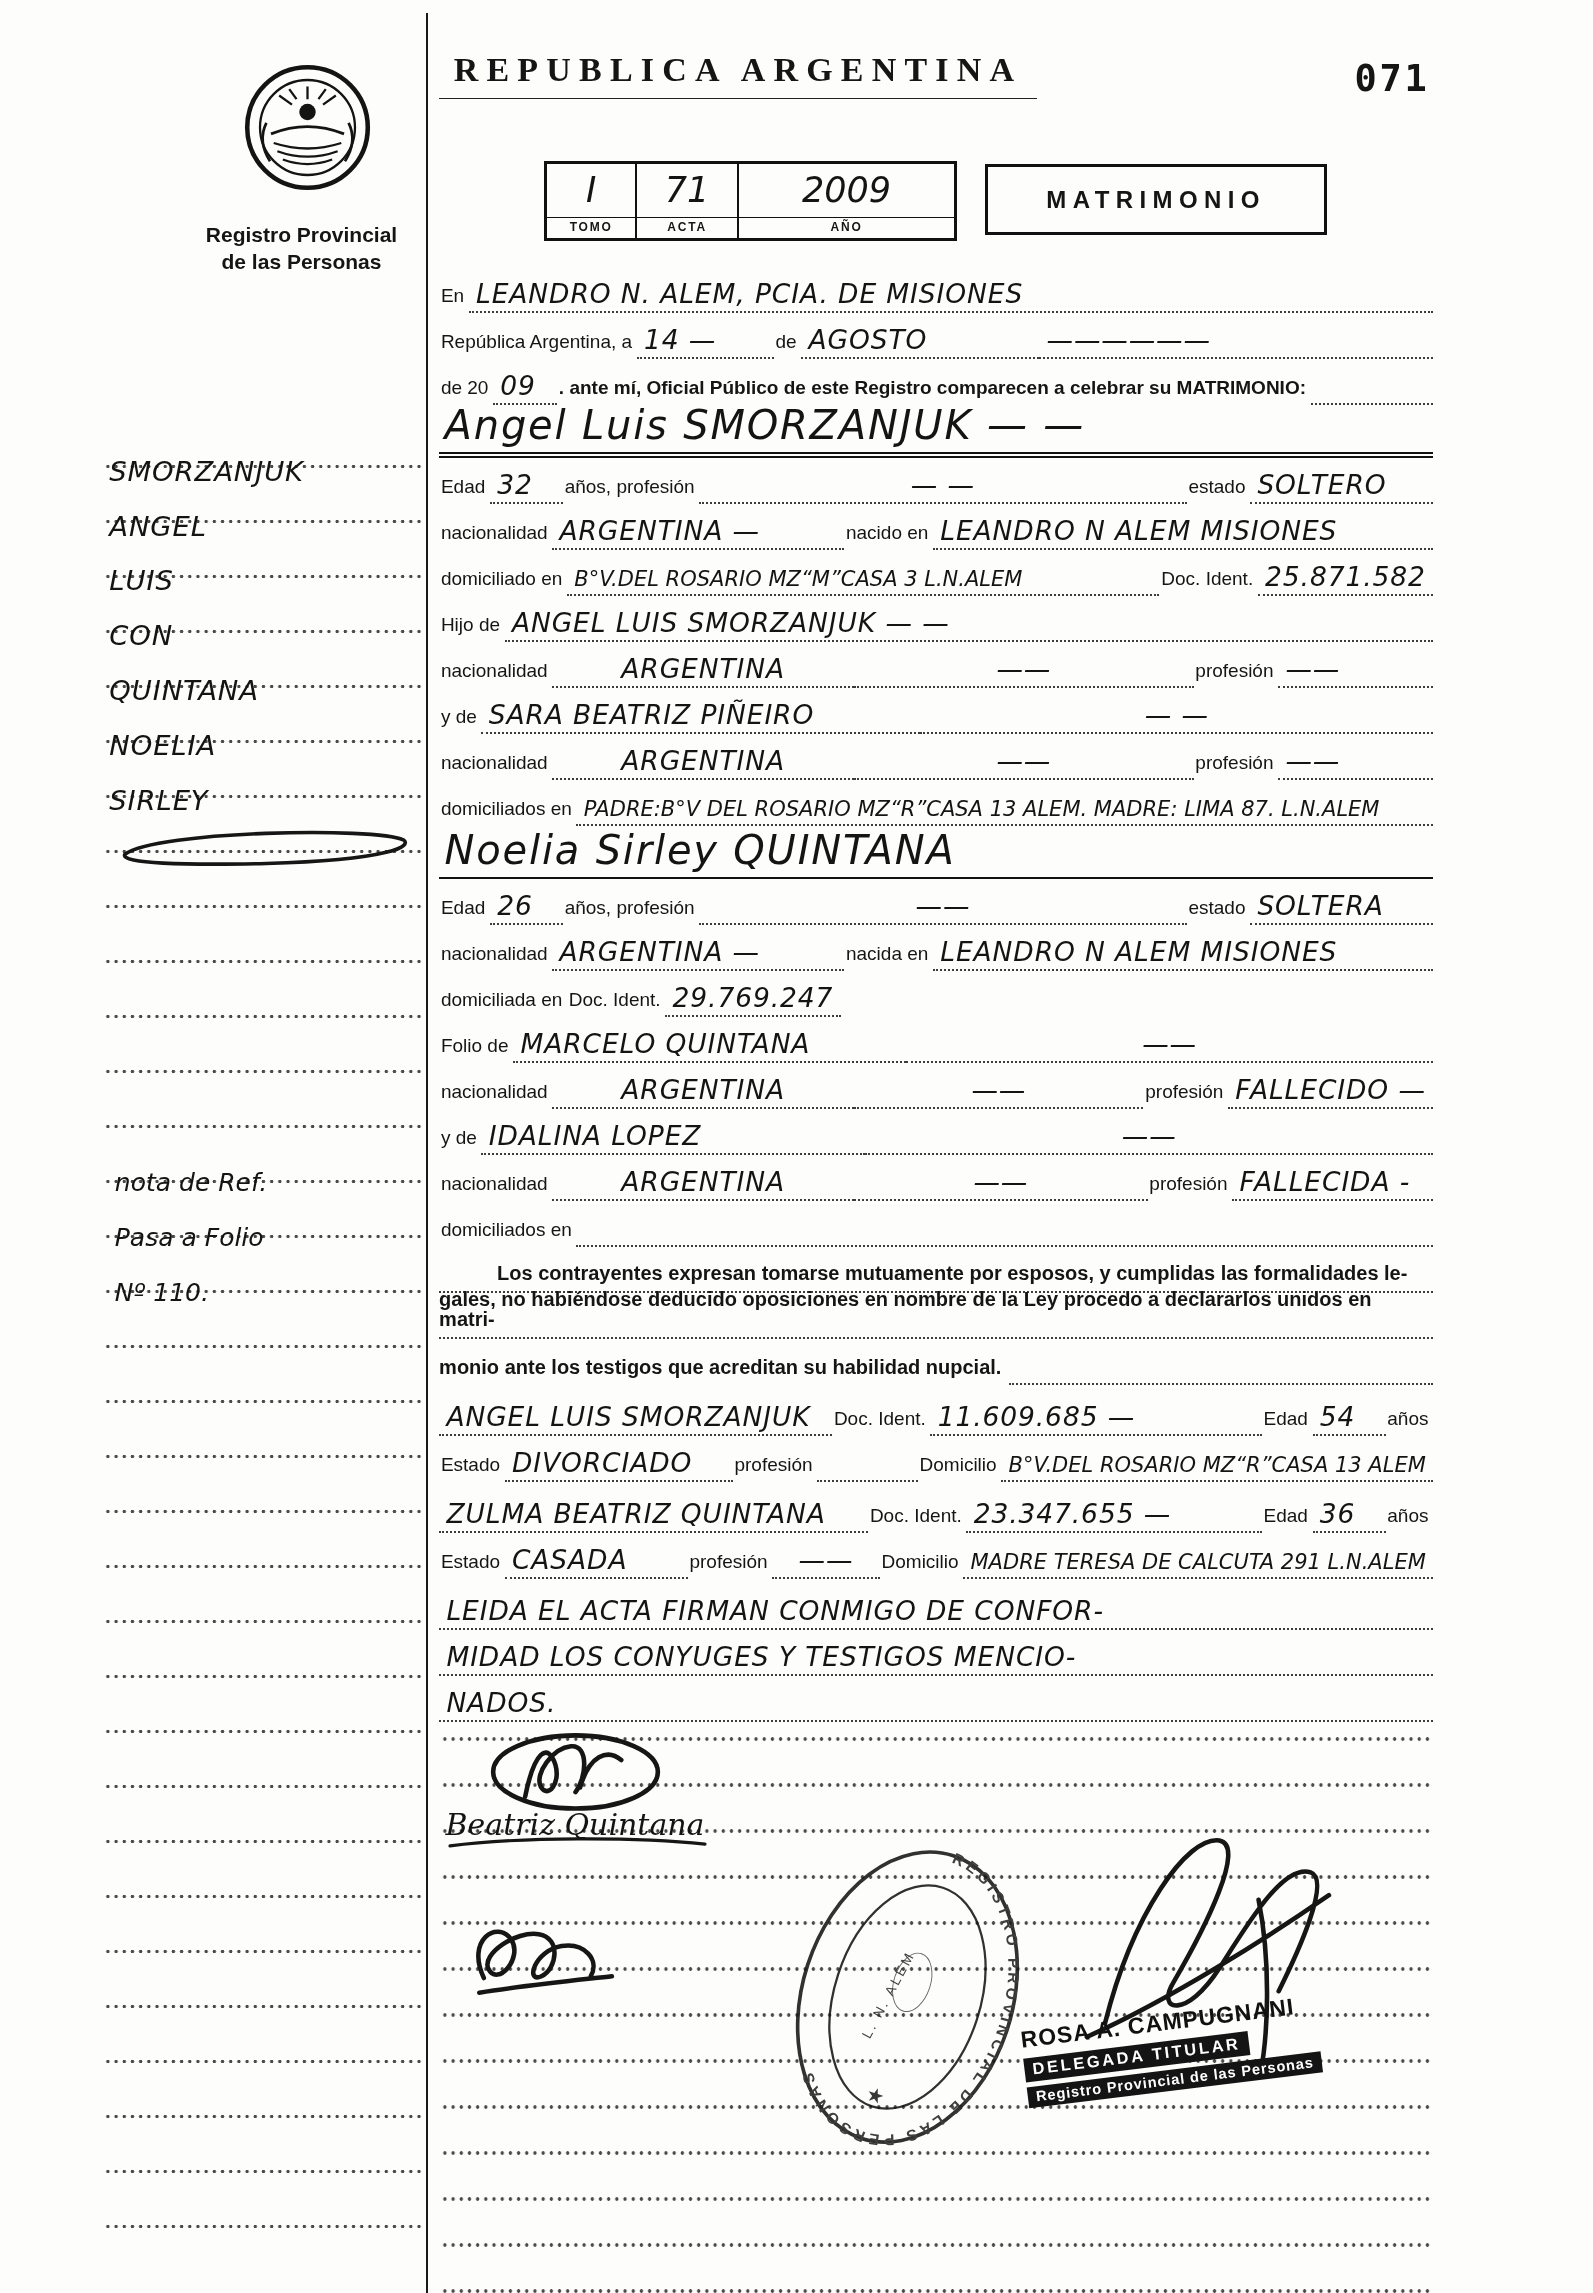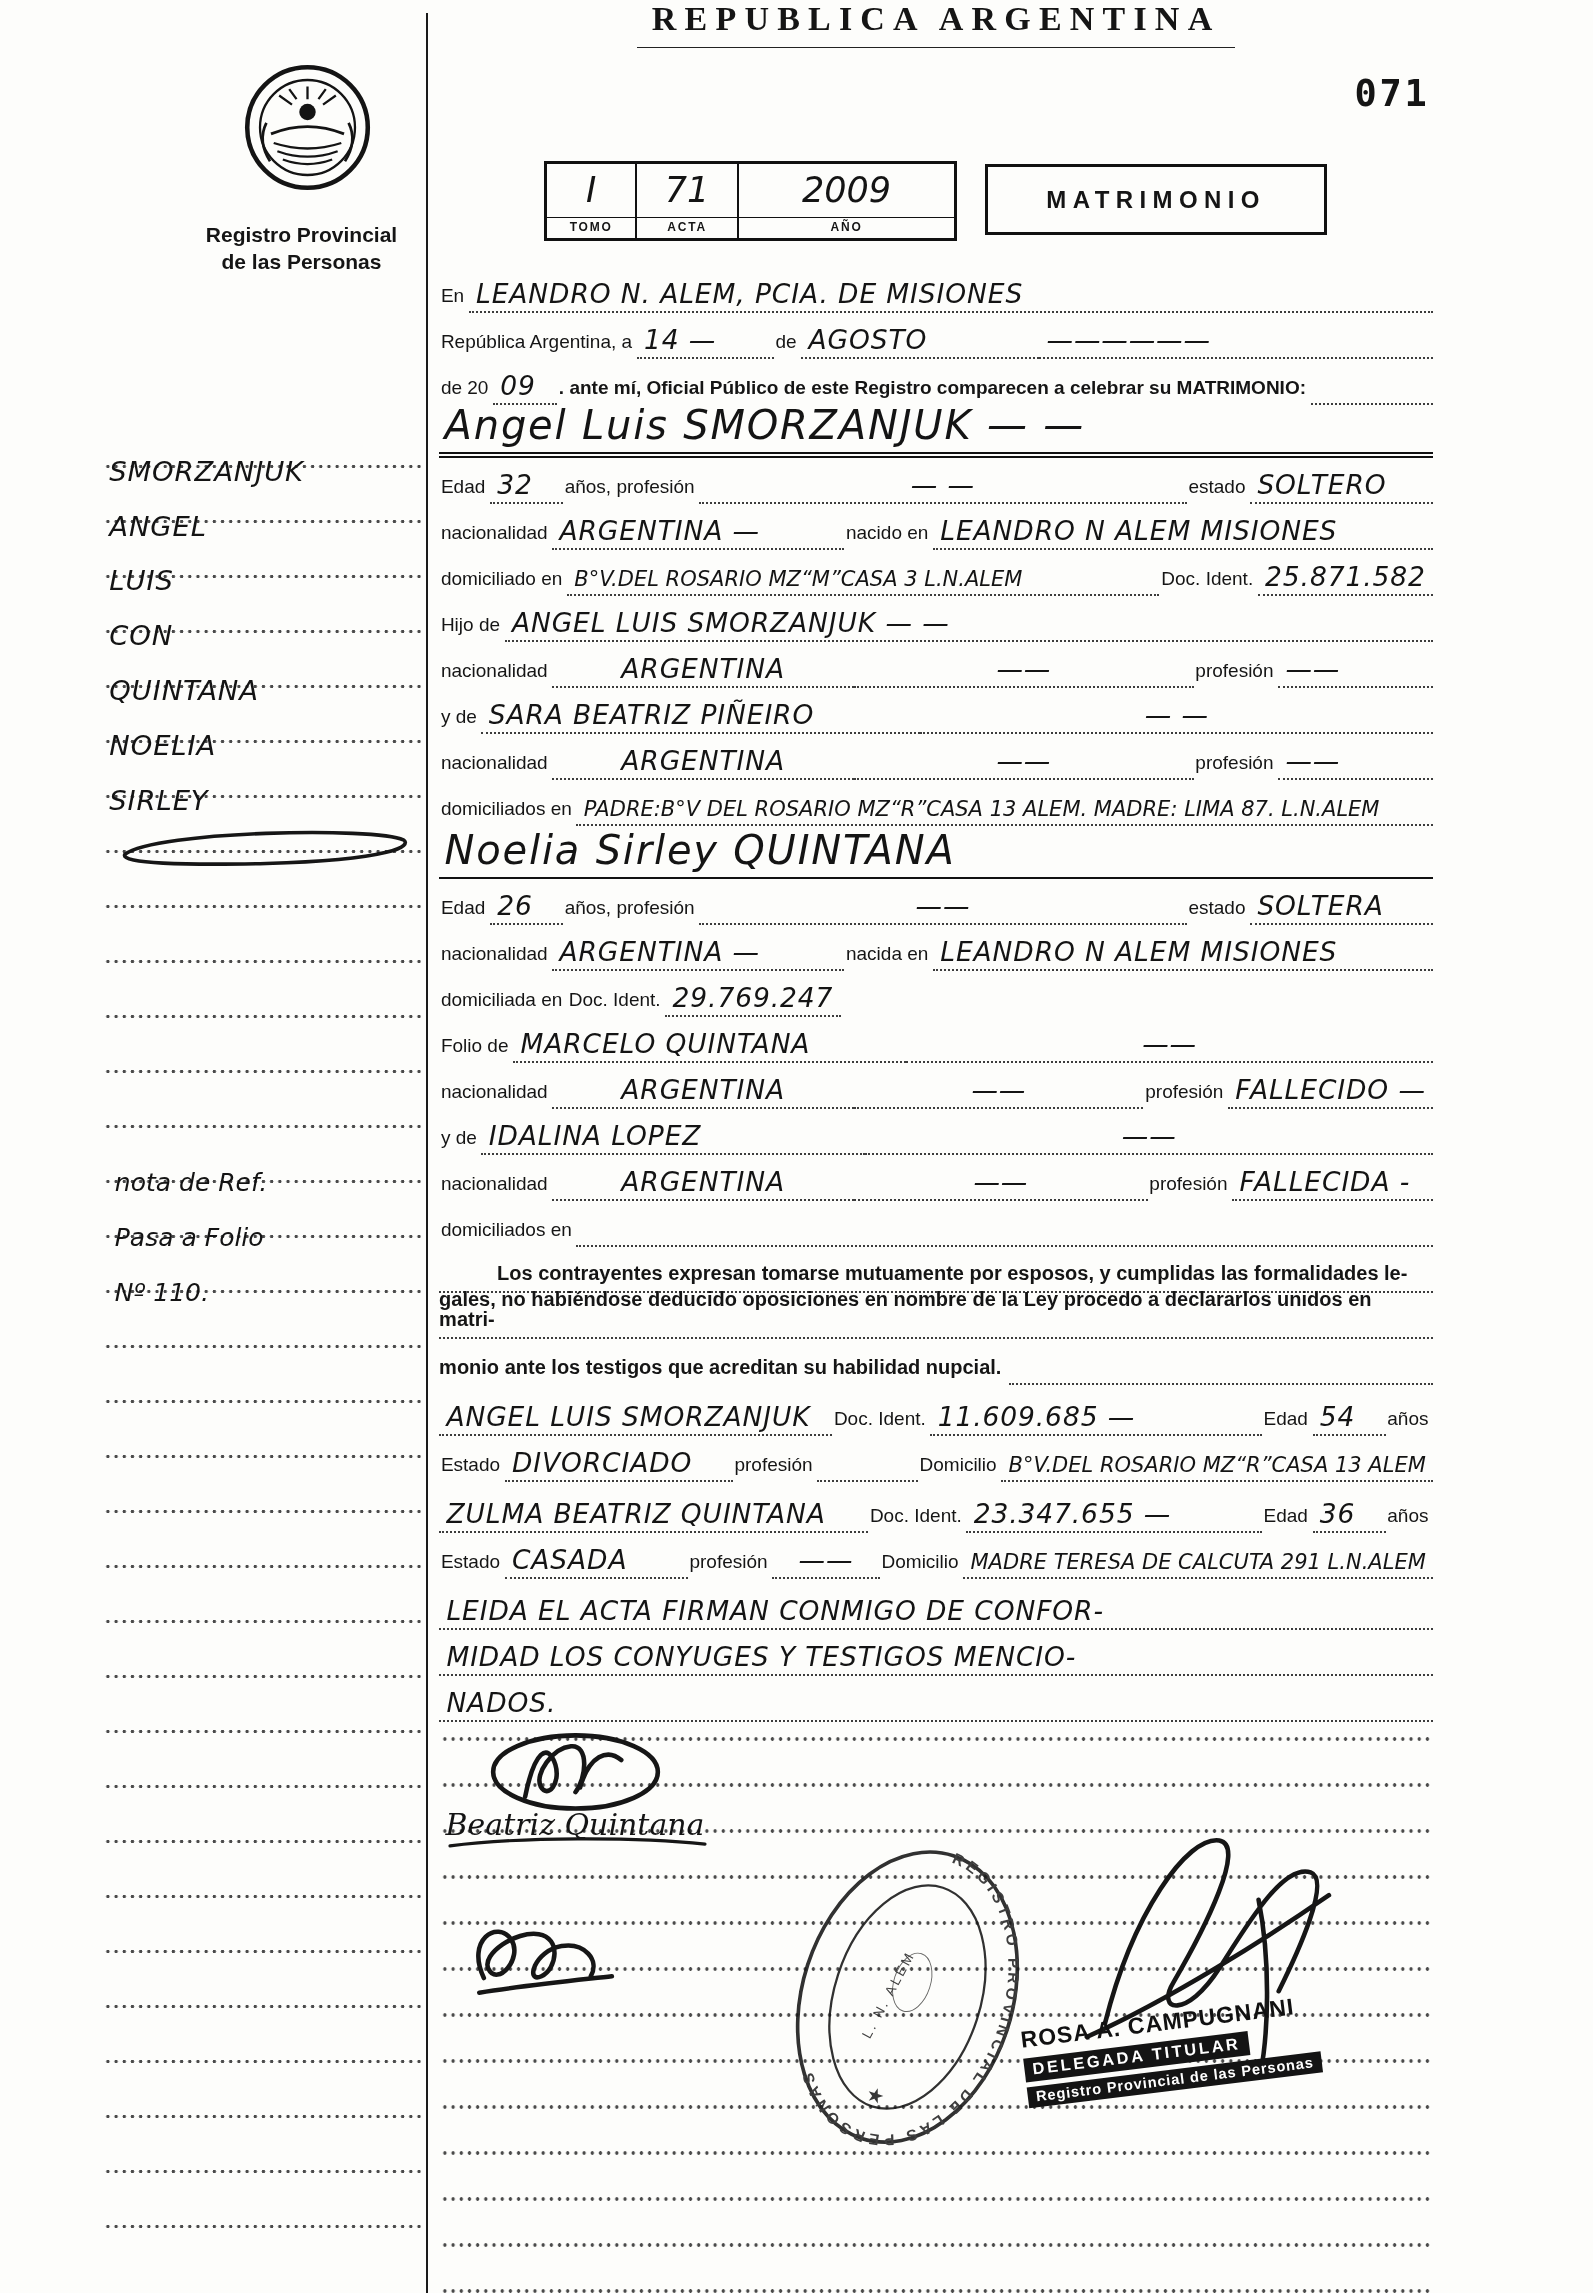--- a/index.html
+++ b/index.html
@@ -17,25 +17,25 @@
     background-size:8.2px 55px;background-position:1.8px 49px;}
   .hand{font-family:"DejaVu Sans",sans-serif;font-style:italic;line-height:1;white-space:nowrap;color:#141414;}
   .margin-name{position:absolute;left:7.3px;font-size:27.4px;letter-spacing:0.9px;}
   .margin-note{position:absolute;left:12.8px;font-size:25px;}
   .flourish{position:absolute;left:0;top:380px;}
 
   
   .right-col{position:absolute;left:430px;top:0;right:0;bottom:0;padding-left:9.1px;}
   .form{width:994px;position:relative;}
   .header-area{position:relative;height:267px;width:994px;}
-  .title-wrap{text-align:center;text-decoration:underline;}
+  .title-wrap{text-align:left;padding-top:51px;text-decoration:underline;}
   .title{display:inline-block;font-family:"Liberation Serif",serif;font-weight:bold;font-size:34px;
          letter-spacing:8.2px;border-bottom:1.8px solid #222;padding:0 14.6px 9.1px;}
   .page-num{position:absolute;right:3.7px;top:57px;font-family:"DejaVu Sans Mono",monospace;
-            font-weight:bold;font-size:37px;letter-spacing:2.7px;margin-top:15px;}
+            font-weight:bold;font-size:37px;letter-spacing:2.7px;}
   .acta-box{position:absolute;left:105px;top:161px;width:413px;height:80px;border:3.7px solid #111;
             display:grid;grid-template-columns:62fr 70fr 148fr;}
   .acta-cell{display:flex;flex-direction:column;border-right:2.7px solid #111;}
   .acta-cell:last-child{border-right:none;}
   .acta-value{flex:1;display:flex;align-items:center;justify-content:center;font-size:35px;}
   .acta-label{border-top:1.8px solid #111;text-align:center;font-size:12px;font-weight:bold;
               letter-spacing:1.8px;padding:2.7px 0 3.7px;}
   .mat-box{position:absolute;left:546px;top:164px;width:342px;height:71px;border:3.7px solid #111;
            display:flex;align-items:center;justify-content:center;font-size:24px;font-weight:bold;letter-spacing:6.4px;}
 

